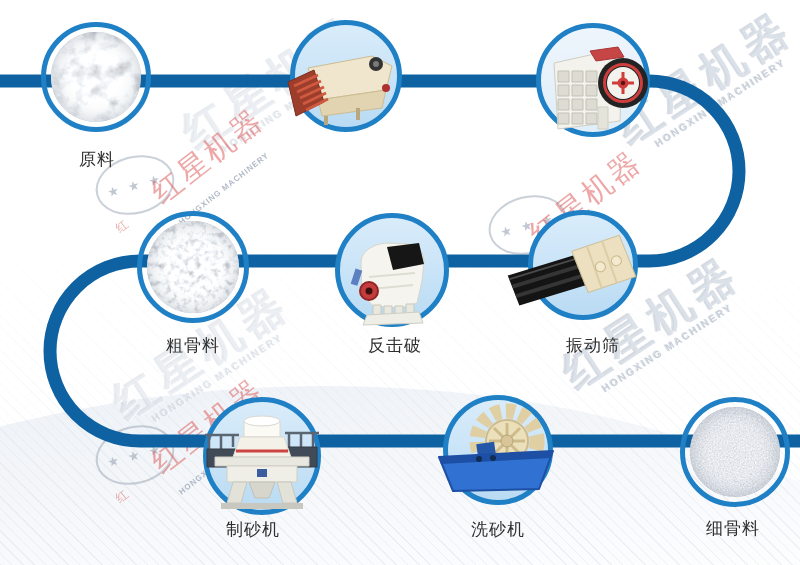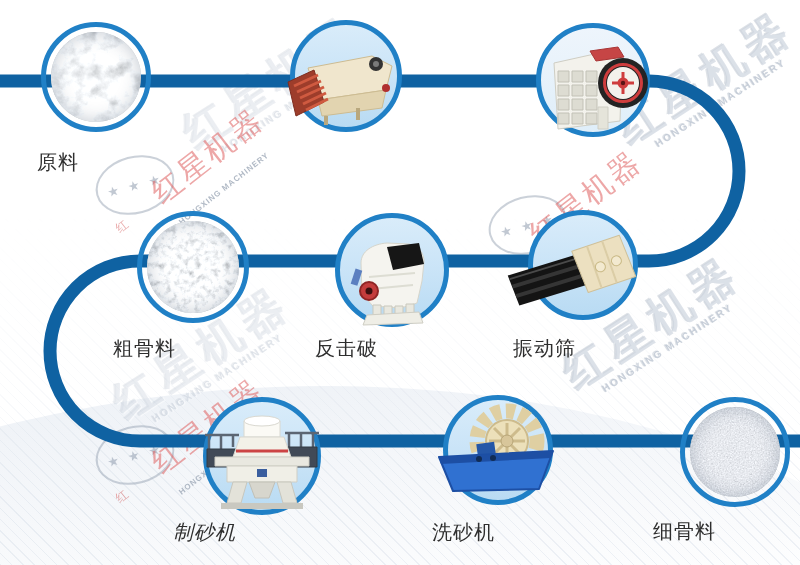--- a/index.html
+++ b/index.html
@@ -36,22 +36,22 @@
   .stage{position:absolute;z-index:3;}
   .circle{position:absolute;inset:0;border-radius:50%;border:5px solid #2080c6;box-sizing:border-box;}
   .bg-blue{background:linear-gradient(180deg,#d9ecfa 0%,#c8e3f7 55%,#b9dbf3 100%);}
   .bg-pale{background:linear-gradient(180deg,#eef5fc 0%,#dfeef9 100%);}
   .tex{position:absolute;inset:5px;border-radius:50%;overflow:hidden;background:#b9bec2;}
   .tex svg{display:block;}
   .tex-shade{position:absolute;inset:5px;border-radius:50%;box-shadow:inset 0 0 18px rgba(40,60,90,0.28);}
   .machine-art{position:absolute;pointer-events:none;}
 
   
-  .stage-label{position:absolute;z-index:4;font-size:20px;line-height:1.1;color:#2e2e2e;
-    letter-spacing:1px;font-weight:500;}
+  .stage-label{position:absolute;z-index:4;font-size:17px;line-height:1.1;color:#2e2e2e;
+    letter-spacing:1px;text-align:center;font-weight:500;}
 </style>
 </head>
 <body>
 
 <div class="canvas">
 
   <div class="bg-swoosh"></div>
   <div class="bg-stripes"></div>
 
   <div class="wm wm-big" style="left:598px;top:55px;width:220px;">
@@ -259,17 +259,17 @@
         </svg>
       </div>
       <div class="tex-shade"></div>
     </div>
   </div>
 
   <div class="stage-label" style="left:37px;top:151px;width:120px;">原料</div>
   <div class="stage-label" style="left:513px;top:337px;width:160px;">振动筛</div>
   <div class="stage-label" style="left:113px;top:337px;width:160px;">粗骨料</div>
   <div class="stage-label" style="left:315px;top:337px;width:160px;">反击破</div>
-  <div class="stage-label" style="left:173px;top:521px;width:160px;font-style:italic;">制砂机</div>
-  <div class="stage-label" style="left:432px;top:521px;width:160px;">洗砂机</div>
+  <div class="stage-label" style="left:173px;top:521px;width:160px;">制砂机</div>
+  <div class="stage-label" style="left:418px;top:521px;width:160px;">洗砂机</div>
   <div class="stage-label" style="left:653px;top:520px;width:160px;">细骨料</div>
 
 </div>
 
 </body></html>

